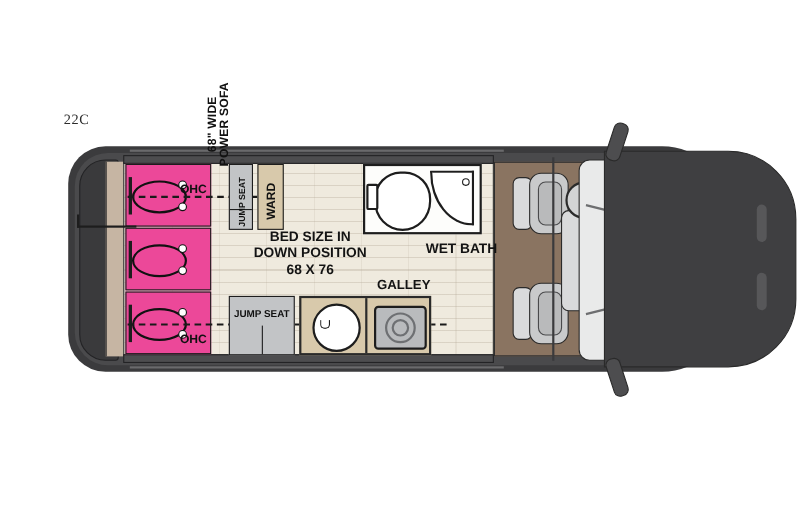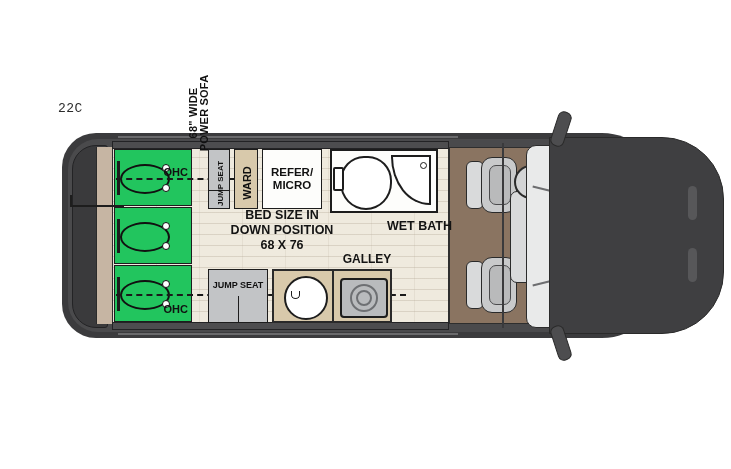--- a/index.html
+++ b/index.html
@@ -7,21 +7,21 @@
     width:731px;height:469px;background:#ffffff;
     font-family:"Liberation Sans", sans-serif;
     overflow:hidden;position:relative;
   }
   #stage{position:absolute;left:0;top:0;width:731px;height:469px;}
 
   
   .model-code{
     position:absolute;left:58px;top:101px;
     font-size:13px;letter-spacing:.5px;color:#2b2b2b;
-    font-family:Liberation Mono, monospace;
+    font-family:Liberation Serif, serif;
   }
 
   
   .van-body{
     position:absolute;left:62px;top:133px;width:600px;height:205px;
   }
   .van-shell{
     position:absolute;left:0;top:0;width:600px;height:205px;
     border-radius:34px 60px 60px 34px;
     background:#3b3b3d;
@@ -68,21 +68,21 @@
     position:absolute;left:50px;top:189px;width:337px;height:8px;
     background:#4d4d4f;border:1px solid #232325;box-sizing:border-box;
   }
 
   
   .sofa-col{
     position:absolute;left:52px;top:16px;width:78px;height:173px;
   }
   .sofa-seg{
     position:absolute;left:0;width:78px;height:57px;
-    background:#22c55e;border:1.5px solid #1d1d1d;box-sizing:border-box;
+    background:#ec4899;border:1.5px solid #1d1d1d;box-sizing:border-box;
   }
   .sofa-seg.s1{top:0;}
   .sofa-seg.s2{top:58px;}
   .sofa-seg.s3{top:116px;}
   .ohc-arc{
     position:absolute;left:5px;top:14px;width:46px;height:26px;
     border:2.2px solid #111;border-radius:50%;
     background:transparent;
   }
   .ohc-knob{
@@ -371,26 +371,20 @@
 
     <div class="js-top">
       <div class="divider"></div>
       <div class="vt">JUMP SEAT</div>
     </div>
 
     <div class="ward">
       <div class="vt">WARD</div>
     </div>
 
-    <div class="refer">
-      <div>
-        <span>REFER/</span><br>
-        <span>MICRO</span>
-      </div>
-    </div>
 
     <div class="bath">
       <div class="toilet-outer"></div>
       <div class="toilet-tank"></div>
       <div class="sink-corner"></div>
       <div class="sink-dot"></div>
     </div>
     <div class="bath-door"></div>
 
     <div class="bath-text">

